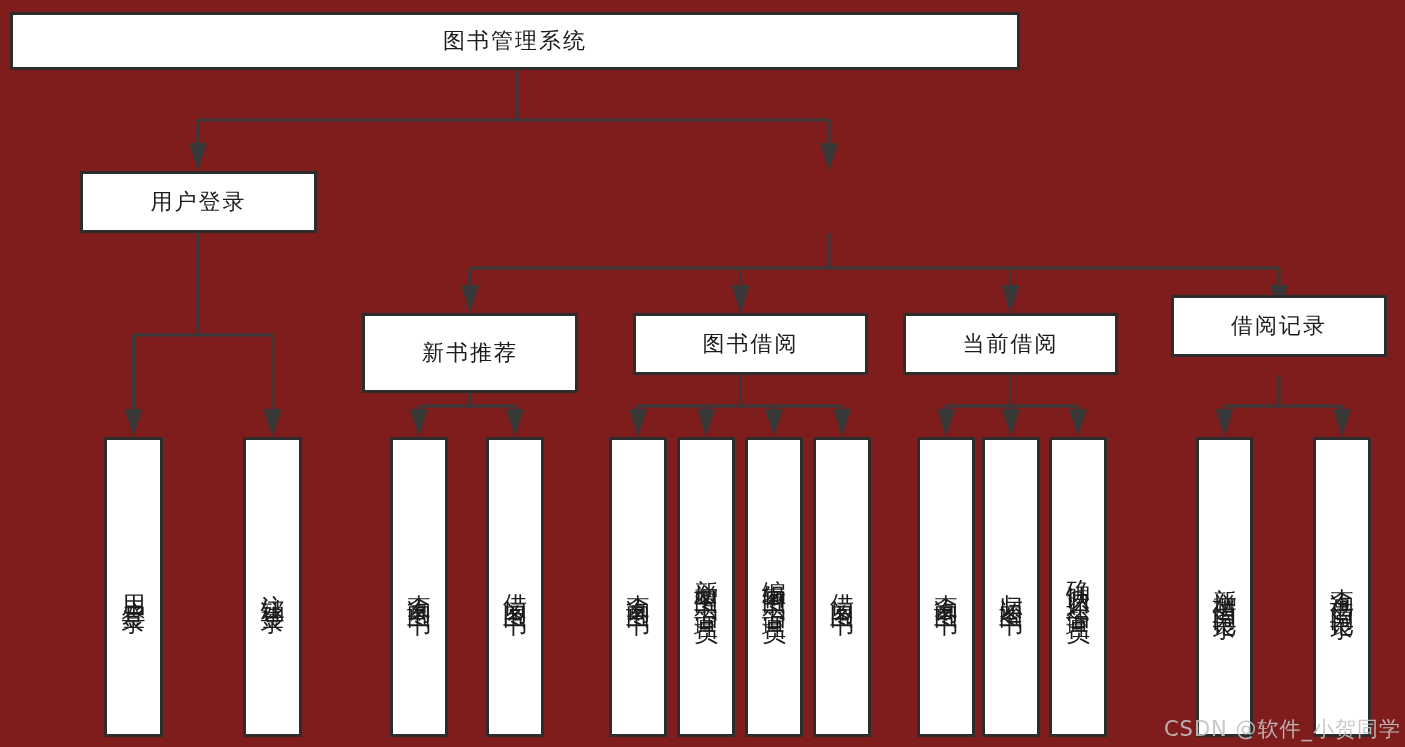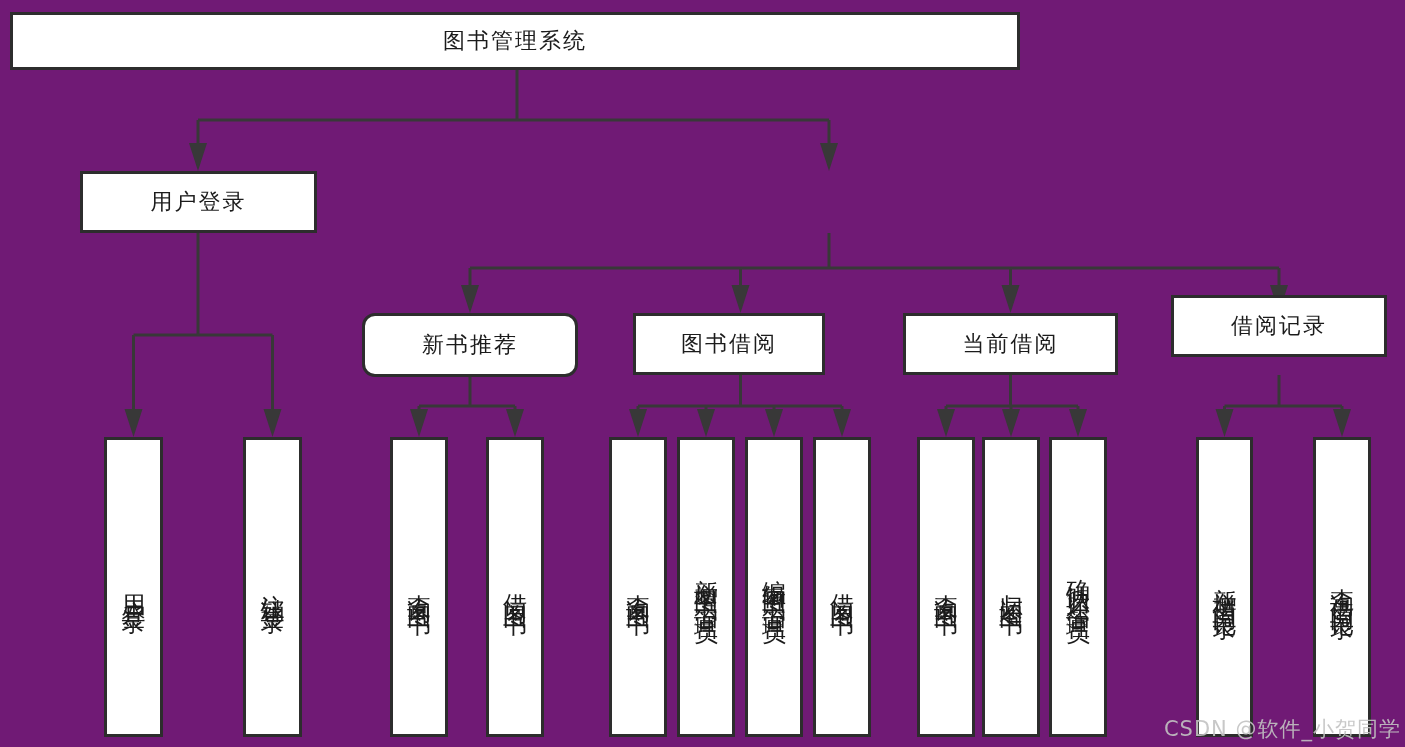--- a/index.html
+++ b/index.html
@@ -5,21 +5,21 @@
   html, body {
     margin: 0;
     padding: 0;
     background: #ffffff;
     font-family: "DejaVu Sans", "Liberation Sans", sans-serif;
   }
   .stage {
     position: relative;
     width: 1405px;
     height: 747px;
-    background: #701a75;
+    background: #7f1d1d;
     overflow: hidden;
   }
   .wires {
     position: absolute;
     left: 0;
     top: 0;
     width: 1405px;
     height: 747px;
   }
   .box {
@@ -40,22 +40,22 @@
     writing-mode: vertical-rl;
     text-orientation: mixed;
     font-size: 24px;
     letter-spacing: 6px;
     line-height: 1;
     white-space: normal;
   }
   .root-box   { left: 10px;  top: 12px;  width: 1010px; height: 58px; }
   .l2-a       { left: 80px;  top: 171px; width: 237px;  height: 62px; }
   .l2-b       { left: 710px; top: 171px; width: 238px;  height: 62px; }
-  .l3-1       { left: 362px;  top: 313px; width: 216px; height: 64px; border-radius: 13px; }
-  .l3-2       { left: 633px;  top: 313px; width: 192px; height: 62px; }
+  .l3-1       { left: 362px;  top: 313px; width: 216px; height: 80px; }
+  .l3-2       { left: 633px;  top: 313px; width: 235px; height: 62px; }
   .l3-3       { left: 903px;  top: 313px; width: 215px; height: 62px; }
   .l3-4       { left: 1171px; top: 295px; width: 216px; height: 62px; }
   .leaf       { top: 437px; height: 300px; }
   .leaf-1  { left: 104px;  width: 59px; }
   .leaf-2  { left: 243px;  width: 59px; }
   .leaf-3  { left: 390px;  width: 58px; }
   .leaf-4  { left: 486px;  width: 58px; }
   .leaf-5  { left: 609px;  width: 58px; }
   .leaf-6  { left: 677px;  width: 58px; }
   .leaf-7  { left: 745px;  width: 58px; }

